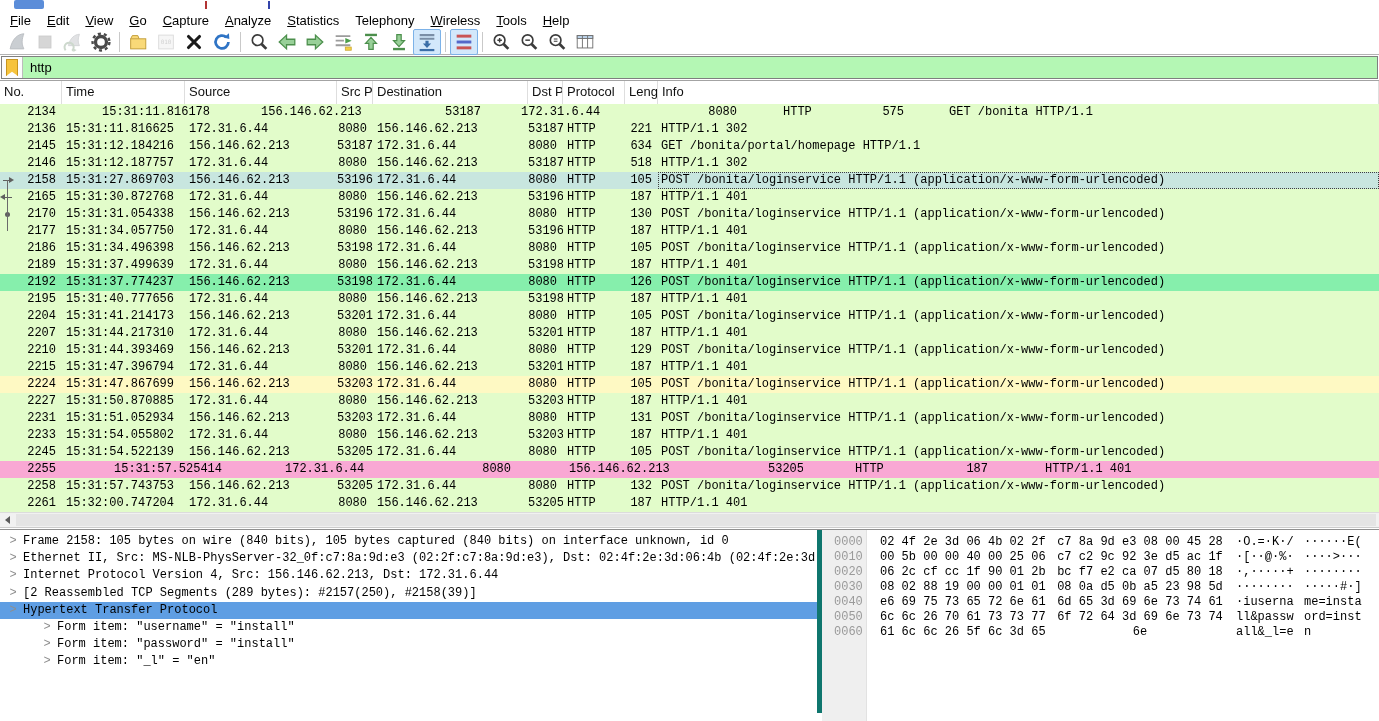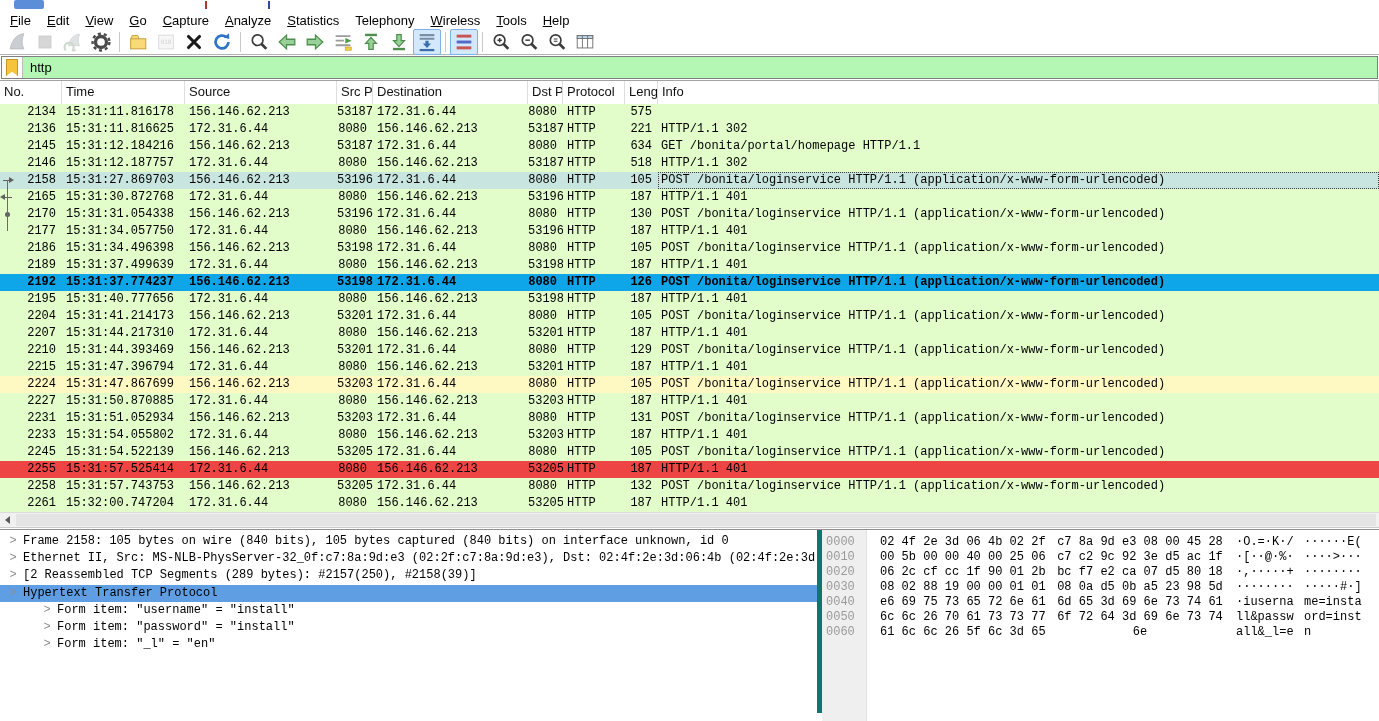--- a/index.html
+++ b/index.html
@@ -67,21 +67,21 @@
       border-right:5px solid #0f766e;padding-top:3px;overflow:hidden;
       font-family:"Liberation Mono","DejaVu Sans Mono",monospace;font-size:12px;}
   .dline{height:17.2px;line-height:17.2px;white-space:nowrap;padding-left:6px;}
   .dline.sel{background:#5f9ee3;}
   .dline .exp{display:inline-block;width:14px;margin-right:3px;color:#8f8f8f;text-align:center;}
   .dline.d1{padding-left:40px;}
   .hex-pane{position:absolute;top:530px;left:822px;right:0;bottom:0;background:#fff;padding-top:5px;
       font-family:"Liberation Mono","DejaVu Sans Mono",monospace;font-size:12px;overflow:hidden;}
   .hex-gutter{position:absolute;left:0;top:0;bottom:0;width:44px;background:#efefef;border-right:1px solid #e2e2e2;}
   .hxrow{position:relative;height:15px;line-height:15px;white-space:pre;}
-  .hx-off{display:inline-block;width:44px;padding-left:4px;box-sizing:border-box;color:#9a9a9a;}
+  .hx-off{display:inline-block;width:44px;padding-left:12px;box-sizing:border-box;color:#9a9a9a;}
   .hx-g1{display:inline-block;width:168px;margin-left:14px;}
   .hx-g2{display:inline-block;width:168px;margin-left:8px;text-align:center;}
   .hx-a1{display:inline-block;width:60px;margin-left:12px;}
   .hx-a2{display:inline-block;margin-left:8px;}
 </style>
 </head>
 <body>
 
 <div class="app">
   <div class="titlebar">
@@ -291,29 +291,30 @@
       <div class="hcell">Time</div>
       <div class="hcell">Source</div>
       <div class="hcell">Src P</div>
       <div class="hcell">Destination</div>
       <div class="hcell">Dst P</div>
       <div class="hcell">Protocol</div>
       <div class="hcell">Length</div>
       <div class="hcell">Info</div>
     </div>
   <div class="packet-rows" id="packet-rows">
-      <div class="prow" style="background: rgb(226, 252, 202);">
+      <div class="prow" style="background: rgb(226, 252, 202); gap: 36px;">
         <div class="pc c-num">2134</div>
         <div class="pc c-time">15:31:11.816178</div>
         <div class="pc c-src">156.146.62.213</div>
         <div class="pc c-sport">53187</div>
         <div class="pc c-dst">172.31.6.44</div>
         <div class="pc c-dport">8080</div>
         <div class="pc c-proto">HTTP</div>
         <div class="pc c-len">575</div>
+        <div class="pc c-info">GET /bonita HTTP/1.1</div>
       </div>
       <div class="prow" style="background: rgb(226, 252, 202);">
         <div class="pc c-num">2136</div>
         <div class="pc c-time">15:31:11.816625</div>
         <div class="pc c-src">172.31.6.44</div>
         <div class="pc c-sport">8080</div>
         <div class="pc c-dst">156.146.62.213</div>
         <div class="pc c-dport">53187</div>
         <div class="pc c-proto">HTTP</div>
         <div class="pc c-len">221</div>
@@ -400,21 +401,21 @@
         <div class="pc c-num">2189</div>
         <div class="pc c-time">15:31:37.499639</div>
         <div class="pc c-src">172.31.6.44</div>
         <div class="pc c-sport">8080</div>
         <div class="pc c-dst">156.146.62.213</div>
         <div class="pc c-dport">53198</div>
         <div class="pc c-proto">HTTP</div>
         <div class="pc c-len">187</div>
         <div class="pc c-info">HTTP/1.1 401</div>
       </div>
-      <div class="prow" style="background: #0ea5e9; font-weight: bold;">
+      <div class="prow" style="background: #86efac;">
         <div class="pc c-num">2192</div>
         <div class="pc c-time">15:31:37.774237</div>
         <div class="pc c-src">156.146.62.213</div>
         <div class="pc c-sport">53198</div>
         <div class="pc c-dst">172.31.6.44</div>
         <div class="pc c-dport">8080</div>
         <div class="pc c-proto">HTTP</div>
         <div class="pc c-len">126</div>
         <div class="pc c-info">POST /bonita/loginservice HTTP/1.1  (application/x-www-form-urlencoded)</div>
       </div>
@@ -521,21 +522,21 @@
         <div class="pc c-num">2245</div>
         <div class="pc c-time">15:31:54.522139</div>
         <div class="pc c-src">156.146.62.213</div>
         <div class="pc c-sport">53205</div>
         <div class="pc c-dst">172.31.6.44</div>
         <div class="pc c-dport">8080</div>
         <div class="pc c-proto">HTTP</div>
         <div class="pc c-len">105</div>
         <div class="pc c-info">POST /bonita/loginservice HTTP/1.1  (application/x-www-form-urlencoded)</div>
       </div>
-      <div class="prow" style="background: #ef4444;">
+      <div class="prow" style="background: #f9a8d4; gap: 48px;">
         <div class="pc c-num">2255</div>
         <div class="pc c-time">15:31:57.525414</div>
         <div class="pc c-src">172.31.6.44</div>
         <div class="pc c-sport">8080</div>
         <div class="pc c-dst">156.146.62.213</div>
         <div class="pc c-dport">53205</div>
         <div class="pc c-proto">HTTP</div>
         <div class="pc c-len">187</div>
         <div class="pc c-info">HTTP/1.1 401</div>
       </div>
@@ -569,20 +570,21 @@
 
   <div class="hscroll">
     <div class="hs-arrow"></div>
     <div class="hs-thumb"></div>
   </div>
 
   <div class="bottom-line"></div>
   <div class="details-pane" id="details-pane">
       <div class="dline"><span class="exp">&gt;</span><span>Frame 2158: 105 bytes on wire (840 bits), 105 bytes captured (840 bits) on interface unknown, id 0</span></div>
       <div class="dline"><span class="exp">&gt;</span><span>Ethernet II, Src: MS-NLB-PhysServer-32_0f:c7:8a:9d:e3 (02:2f:c7:8a:9d:e3), Dst: 02:4f:2e:3d:06:4b (02:4f:2e:3d:06</span></div>
+      <div class="dline"><span class="exp">&gt;</span><span>Internet Protocol Version 4, Src: 156.146.62.213, Dst: 172.31.6.44</span></div>
       <div class="dline"><span class="exp">&gt;</span><span>[2 Reassembled TCP Segments (289 bytes): #2157(250), #2158(39)]</span></div>
       <div class="dline sel"><span class="exp">&gt;</span><span>Hypertext Transfer Protocol</span></div>
       <div class="dline d1"><span class="exp">&gt;</span><span>Form item: "username" = "install"</span></div>
       <div class="dline d1"><span class="exp">&gt;</span><span>Form item: "password" = "install"</span></div>
       <div class="dline d1"><span class="exp">&gt;</span><span>Form item: "_l" = "en"</span></div>
     </div>
   <div class="hex-pane">
     <div class="hex-gutter"></div>
     <div id="hex-rows" style="position:relative;">
         <div class="hxrow"><span class="hx-off">0000</span><span class="hx-g1">02 4f 2e 3d 06 4b 02 2f</span><span class="hx-g2">c7 8a 9d e3 08 00 45 28</span><span class="hx-a1">·O.=·K·/</span><span class="hx-a2">······E(</span></div>

